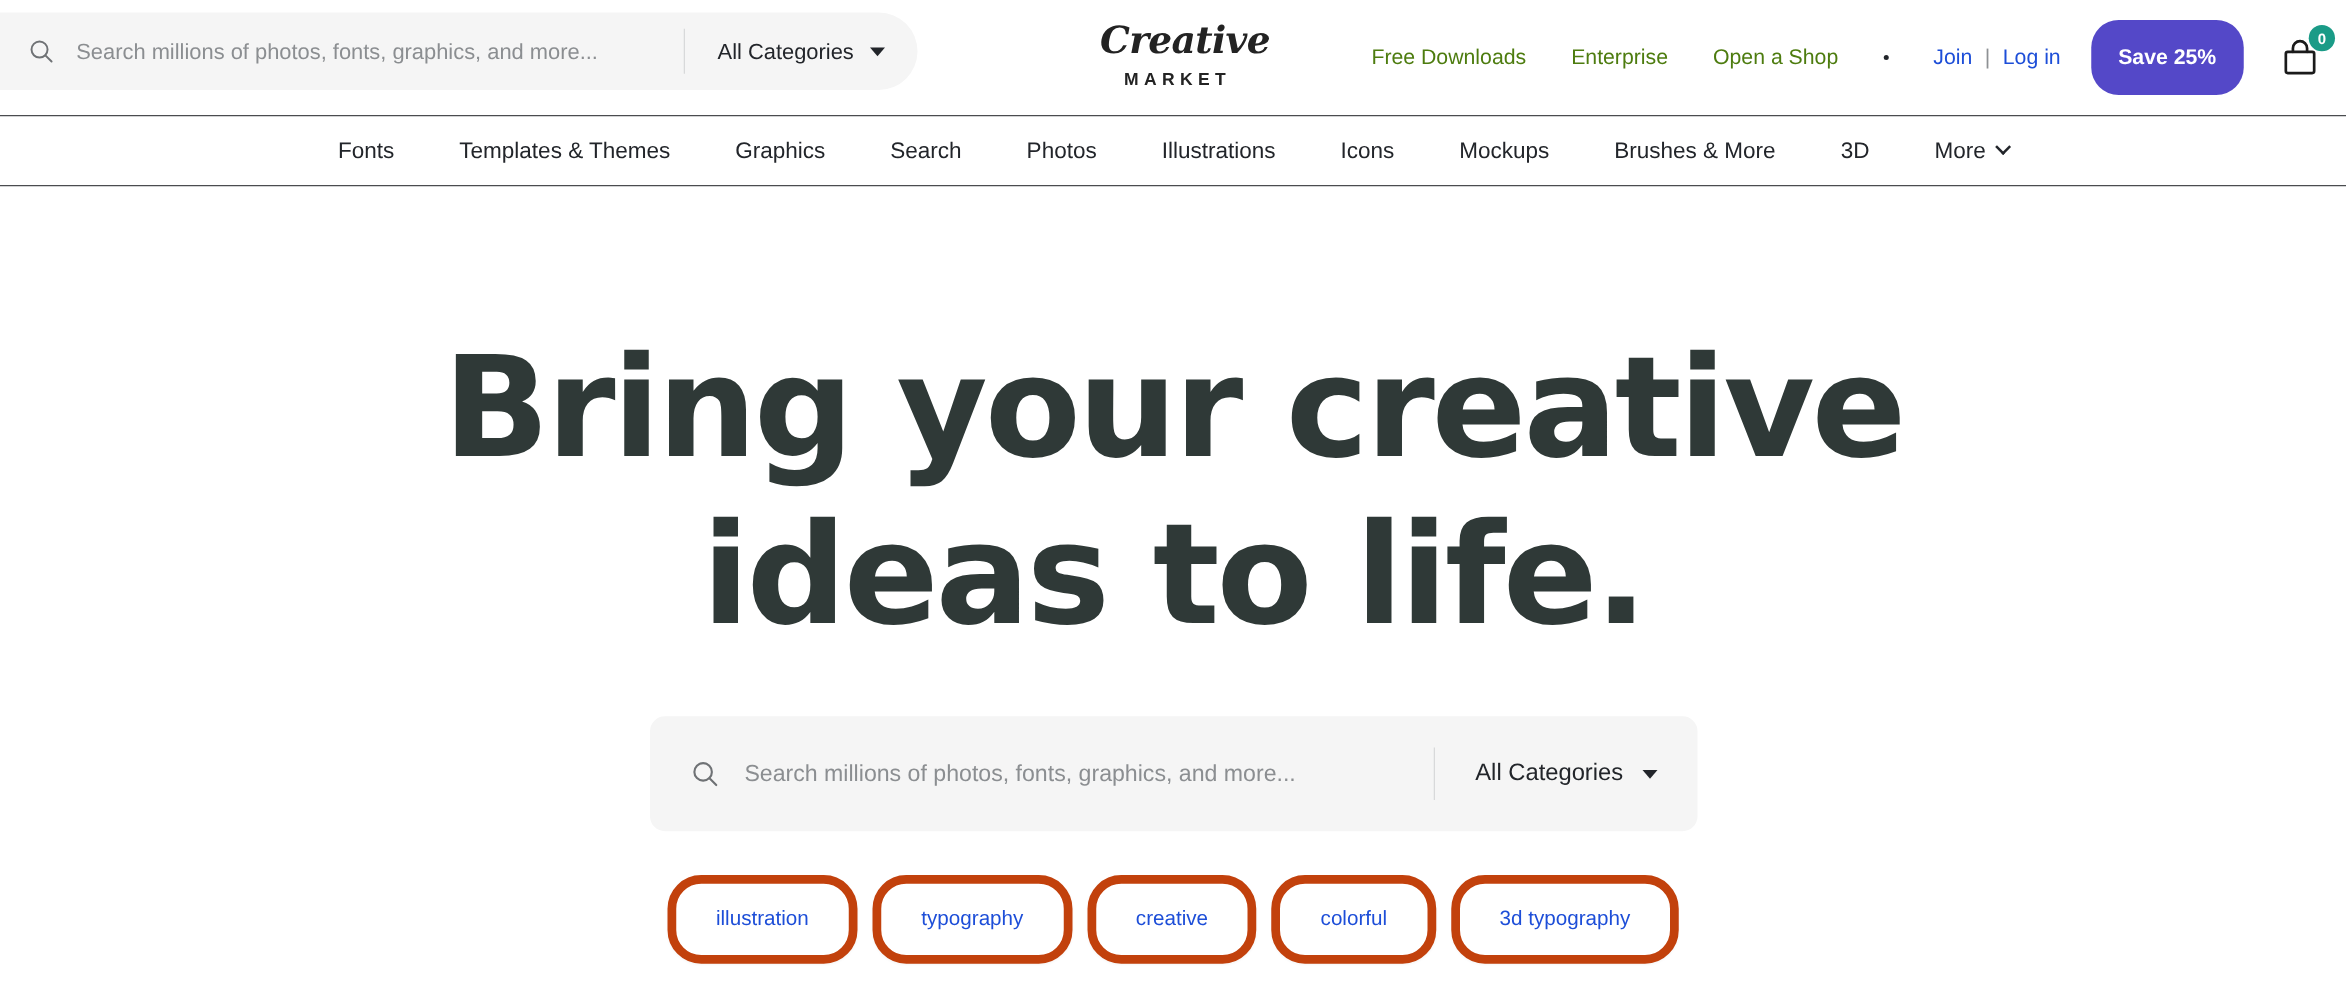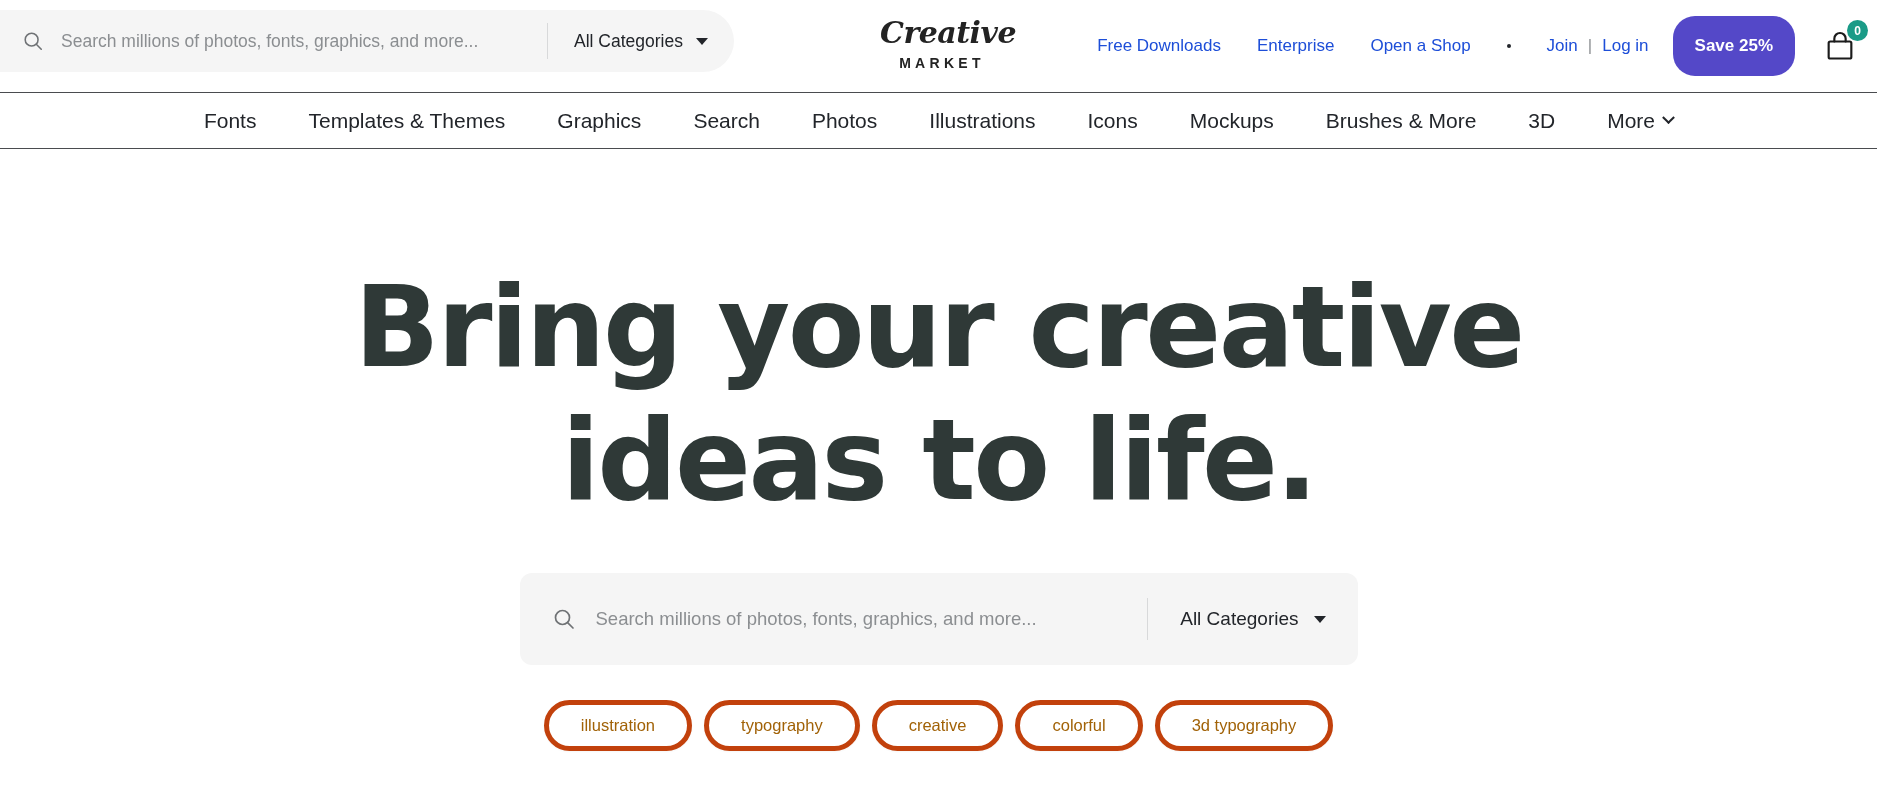--- a/index.html
+++ b/index.html
@@ -110,21 +110,21 @@
     position: absolute;
     right: 0;
     top: 0;
     height: 92px;
     display: flex;
     align-items: center;
     padding-right: 14px;
   }
   .hdr-link {
     font-size: 17px;
-    color: #1d4ed8;
+    color: #4d7c0f;
     text-decoration: none;
     white-space: nowrap;
     margin-right: 36px;
     cursor: pointer;
   }
   .hdr-dot {
     width: 4px; height: 4px;
     border-radius: 50%;
     background: #22252a;
     margin-right: 36px;
@@ -189,21 +189,21 @@
     width: 100%;
     border-top: 1px solid #4a4c4f;
     border-bottom: 1px solid #4a4c4f;
     display: flex;
     align-items: center;
     justify-content: center;
     gap: 0;
     background: #ffffff;
   }
   .catnav-item {
-    font-size: 21px;
+    font-size: 18px;
     color: #22252a;
     text-decoration: none;
     padding: 0 26px;
     white-space: nowrap;
     cursor: pointer;
     display: flex;
     align-items: center;
     gap: 9px;
   }
   .chev {
@@ -283,30 +283,30 @@
   }
 
   
   .tags {
     margin-top: 35px;
     display: flex;
     align-items: center;
     gap: 12px;
   }
   .tag {
-    height: 51px;
-    border: 5px solid #c2410c;
+    height: 71px;
+    border: 7px solid #c2410c;
     background: #ffffff;
     border-radius: 27px;
     padding: 0 32px;
     display: flex;
     align-items: center;
     justify-content: center;
     font-size: 16.5px;
-    color: #a16207;
+    color: #1d4ed8;
     font-family: "Liberation Sans", sans-serif;
     cursor: pointer;
     white-space: nowrap;
     box-shadow: 0 1px 2px rgba(0,0,0,0.035);
   }
 </style>
 </head>
 <body>
 
 <div class="topbar">

